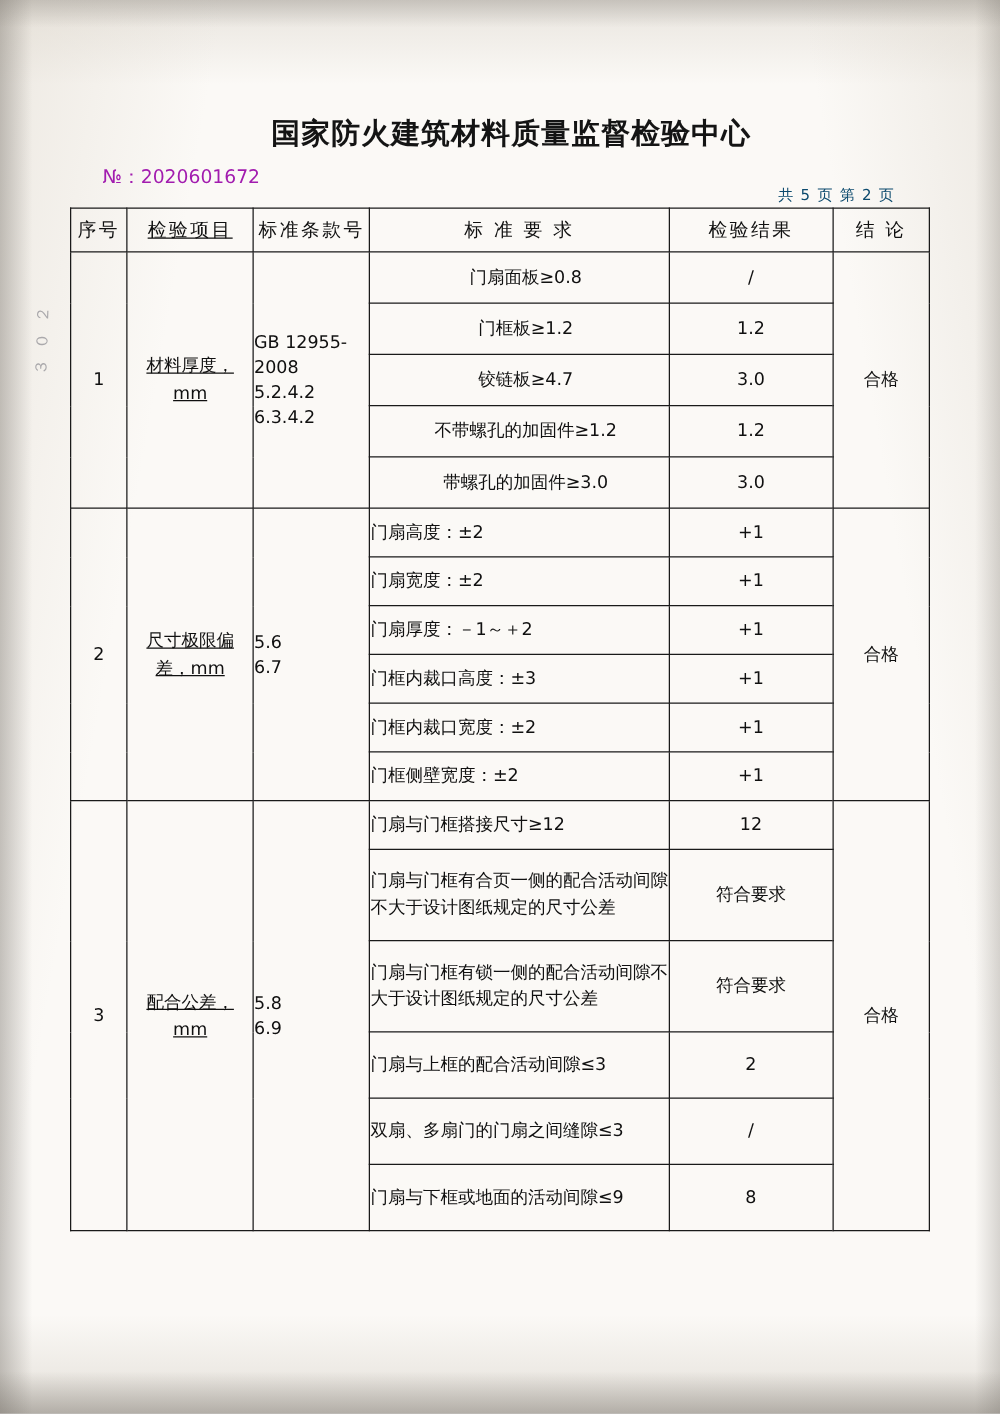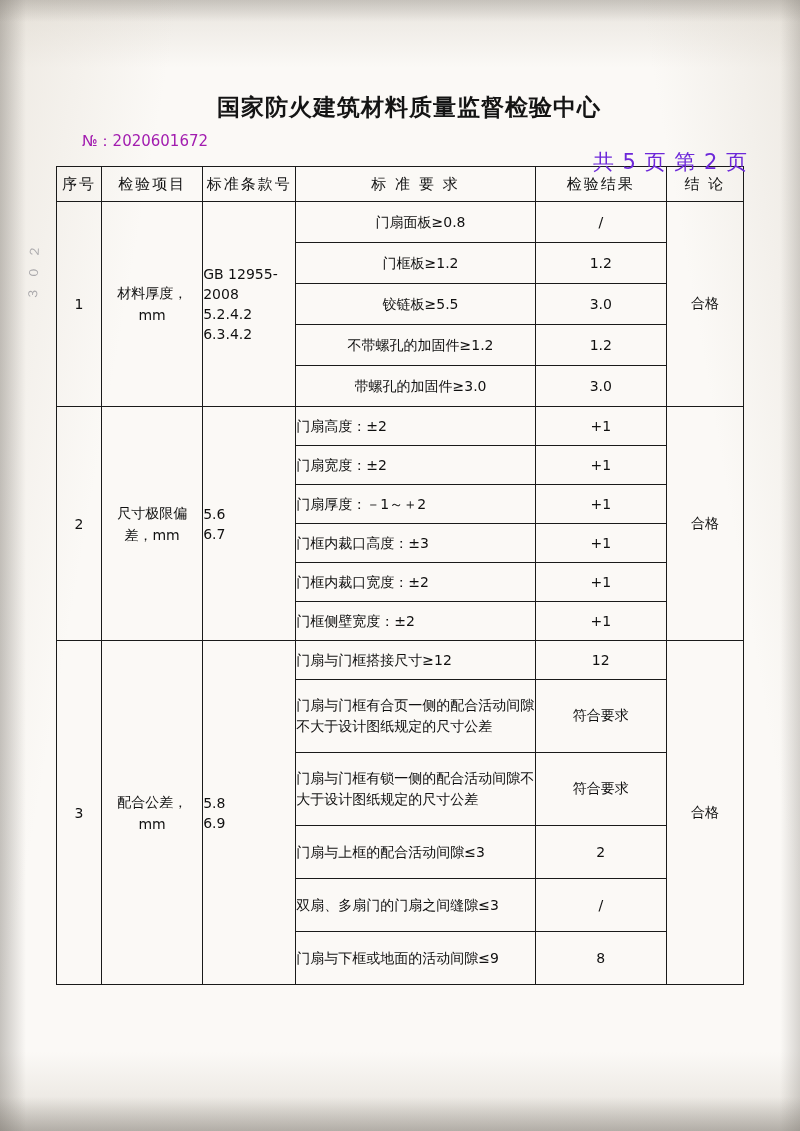--- a/index.html
+++ b/index.html
@@ -62,24 +62,24 @@
   }
   .doc-no {
     position: absolute;
     left: 82px;
     top: 0;
     font-size: 15px;
     color: #a21caf;
   }
   .page-no {
     position: absolute;
-    right: 52px;
+    right: 84px;
     top: 16px;
-    font-size: 21px;
-    color: #6d28d9;
+    font-size: 12px;
+    color: #0c4a6e;
     letter-spacing: 1px;
   }
   table.report {
     border-collapse: collapse;
     margin: 8px auto 0 auto;
     width: 688px;
     table-layout: fixed;
     background: transparent;
   }
   table.report th, table.report td {
@@ -90,21 +90,21 @@
     padding: 0;
   }
   table.report th {
     font-weight: normal;
     height: 34px;
     text-align: center;
     font-size: 15px;
     letter-spacing: 2px;
   }
   .c-no { width: 44px; text-align: center; }
-  .c-item { width: 100px; text-align: center; line-height: 21px; }
+  .c-item { width: 100px; text-align: center; line-height: 21px; text-decoration: underline; }
   .c-clause { width: 92px; text-align: left; line-height: 20px; font-size: 13.5px; }
   .c-req { width: 238px; }
   .c-result { width: 130px; text-align: center; }
   .c-concl { width: 76px; text-align: center; }
 
   td.req-cell {
     padding: 7px 10px 7px 14px;
     line-height: 21px;
     font-size: 14px;
   }
@@ -201,21 +201,21 @@
           </td>
           <td class="req-cell center" style="height:40px">门扇面板≥0.8</td>
           <td class="result-cell">/</td>
           <td class="c-concl" rowspan="5">合格</td>
         </tr>
         <tr>
           <td class="req-cell center" style="height:40px">门框板≥1.2</td>
           <td class="result-cell">1.2</td>
         </tr>
         <tr>
-          <td class="req-cell center" style="height:40px">铰链板≥5.5</td>
+          <td class="req-cell center" style="height:40px">铰链板≥4.7</td>
           <td class="result-cell">3.0</td>
         </tr>
         <tr>
           <td class="req-cell center" style="height:40px">不带螺孔的加固件≥1.2</td>
           <td class="result-cell">1.2</td>
         </tr>
         <tr>
           <td class="req-cell center" style="height:40px">带螺孔的加固件≥3.0</td>
           <td class="result-cell">3.0</td>
         </tr>

